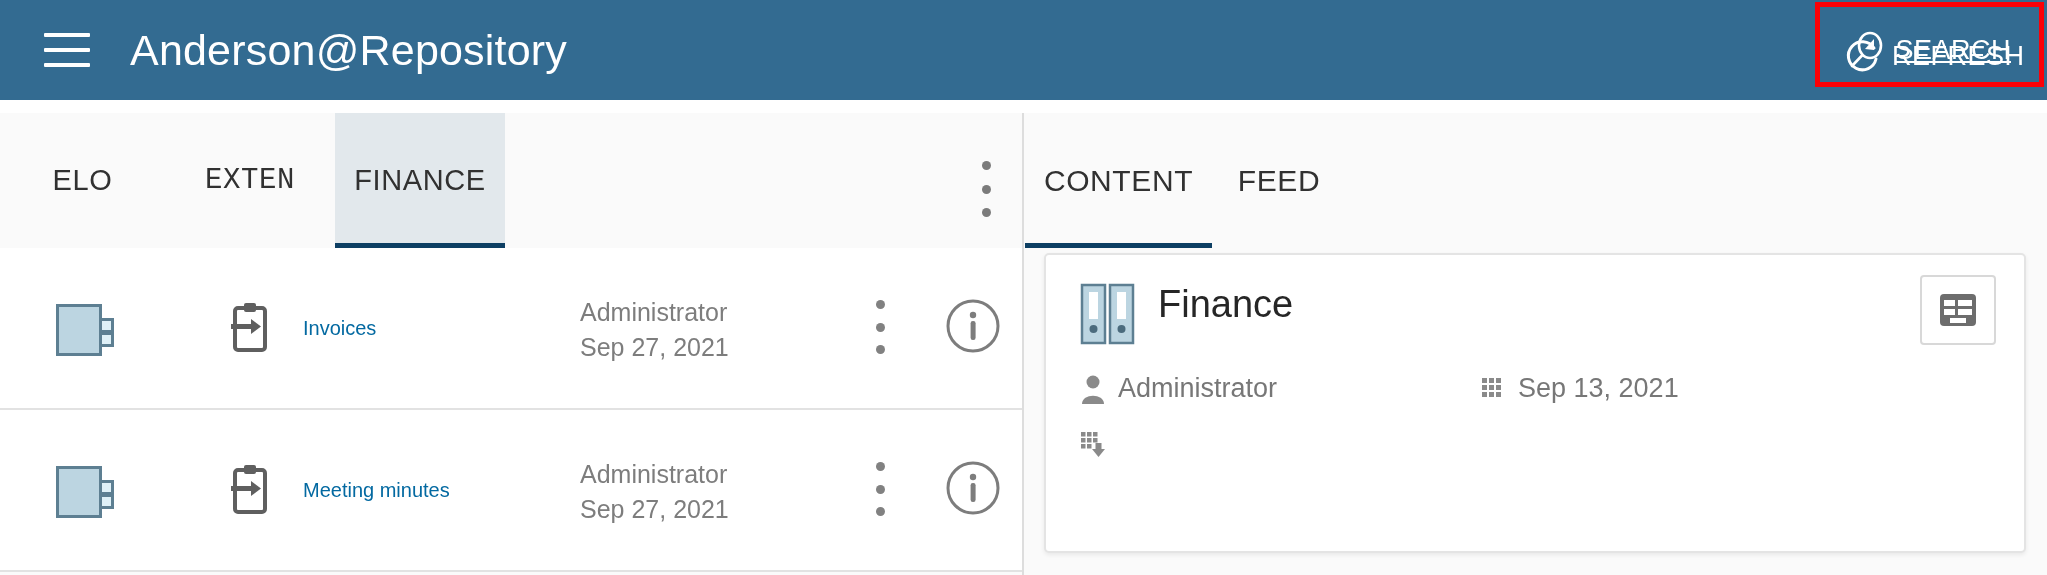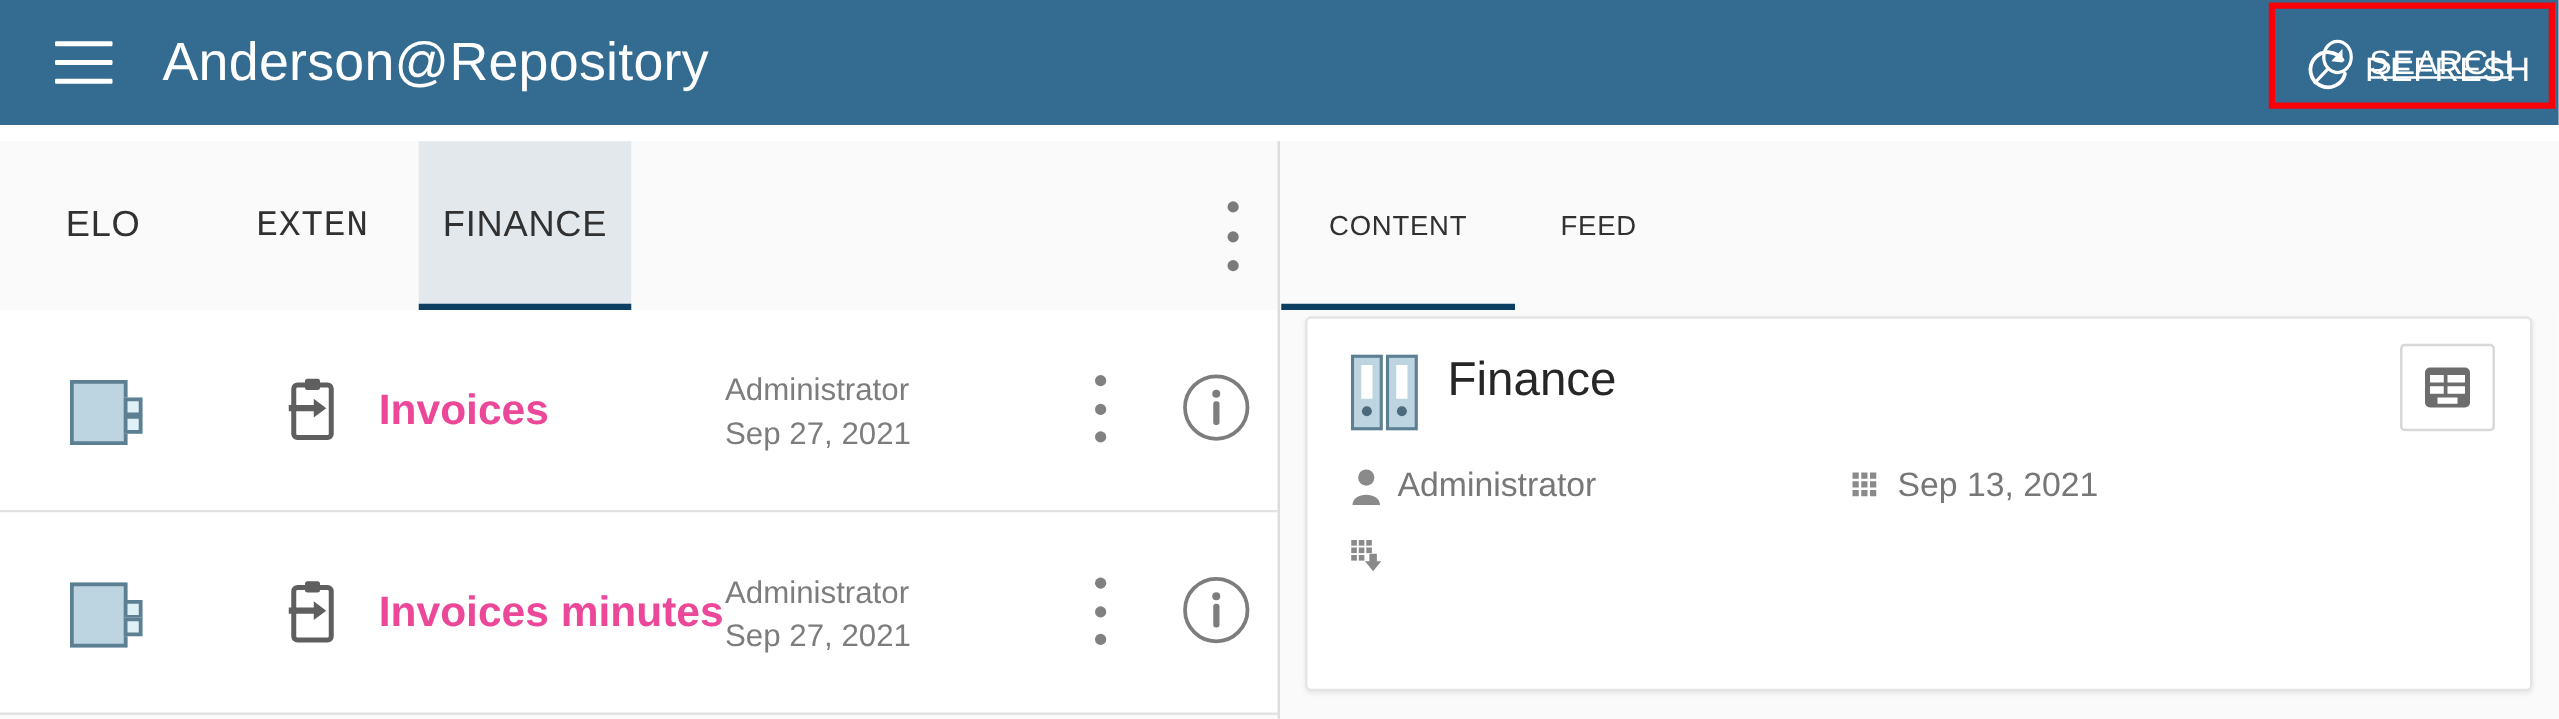--- a/index.html
+++ b/index.html
@@ -142,21 +142,21 @@
     background: #dff0f7; border: 3px solid #5d7f92;
   }
   .folder-icon .t2 {
     position: absolute; left: 43px; top: 34px;
     width: 15px; height: 15px;
     background: #dff0f7; border: 3px solid #5d7f92;
   }
   .clip-icon { margin-left: 111px; width: 46px; height: 52px; flex: none; }
   .row-title {
     margin-left: 30px;
-    font-size: 34px; font-weight: bold; color: #ec4899;
+    font-size: 20px; font-weight: normal; color: #0369a1;
     white-space: nowrap;
   }
   .row-meta {
     position: absolute; left: 580px; top: 50px;
     display: flex; flex-direction: column; gap: 6px;
   }
   .row-meta span { font-size: 25px; color: #7d7d7d; white-space: nowrap; }
   .row-kebab {
     position: absolute; left: 864px; top: 52px;
     width: 32px; height: 54px;
@@ -176,21 +176,21 @@
     background: #fafafa;
   }
   .rtabstrip {
     position: relative; height: 135px;
     display: flex; align-items: center;
     background: #fafafa;
   }
   .rtab {
     position: relative; height: 135px;
     display: flex; align-items: center; justify-content: center;
-    font-size: 22px; color: #313131; letter-spacing: 0.6px;
+    font-size: 30px; color: #313131; letter-spacing: 0.6px;
     cursor: pointer; white-space: nowrap;
   }
   .rtab.active::after {
     content: "";
     position: absolute; left: 0; right: 0; bottom: 0;
     height: 5px; background: #0d3f63;
   }
   #rtab-content { width: 187px; margin-left: 1px; }
   #rtab-feed { width: 134px; }
 
@@ -331,21 +331,21 @@
             <div class="t2"></div>
           </div>
           <span class="clip-icon">
             <svg width="46" height="52" viewBox="0 0 46 52">
               <rect x="8" y="6" width="30" height="42" rx="3" fill="none" stroke="#5f5f5f" stroke-width="4"></rect>
               <rect x="17" y="1" width="12" height="9" rx="2" fill="#5f5f5f"></rect>
               <rect x="4" y="22" width="24" height="5" fill="#5f5f5f"></rect>
               <path d="M24 17 L34 24.5 L24 32 Z" fill="#5f5f5f"></path>
             </svg>
           </span>
-          <div class="row-title">Invoices minutes</div>
+          <div class="row-title">Meeting minutes</div>
           <div class="row-meta">
             <span>Administrator</span>
             <span>Sep 27, 2021</span>
           </div>
           <div class="row-kebab">
             <i></i>
             <i></i>
             <i></i>
           </div>
           <span class="row-info">

